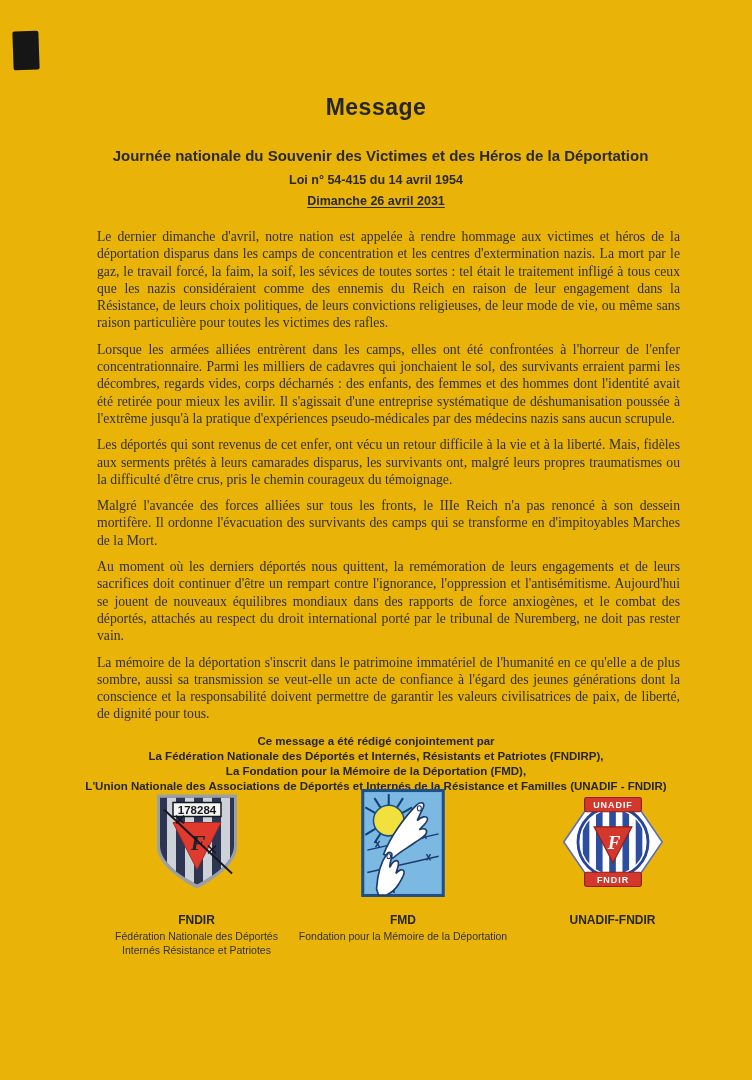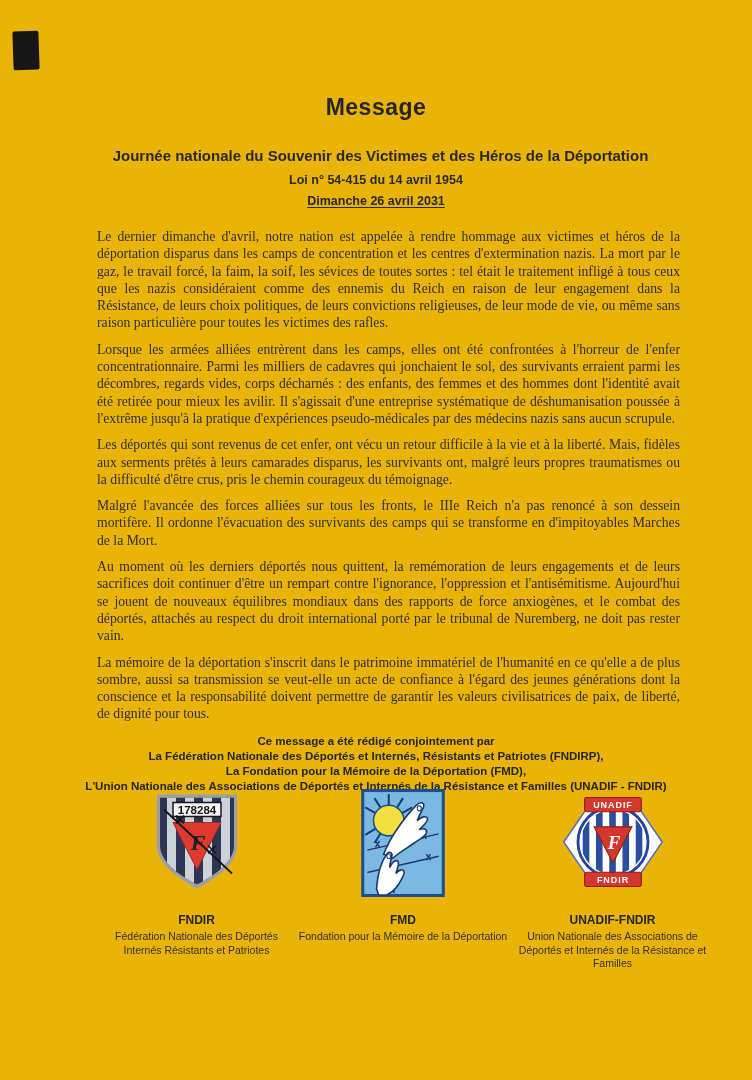--- a/index.html
+++ b/index.html
@@ -82,21 +82,21 @@
           <path d="M21,33 H69 L45,80 Z" fill="#e03a2e" stroke="#a32a20" stroke-width="1"></path>
           <text x="46" y="60" font-size="22" font-weight="bold" font-style="italic" font-family="Liberation Serif, serif" fill="#20242c" text-anchor="middle">F</text>
           <line x1="12" y1="20" x2="80" y2="84" stroke="#14141a" stroke-width="1.8"></line>
           <line x1="24" y1="26" x2="32" y2="34" stroke="#14141a" stroke-width="1.4"></line>
           <line x1="32" y1="26" x2="24" y2="34" stroke="#14141a" stroke-width="1.4"></line>
           <line x1="56" y1="56" x2="64" y2="64" stroke="#14141a" stroke-width="1.4"></line>
           <line x1="64" y1="56" x2="56" y2="64" stroke="#14141a" stroke-width="1.4"></line>
         </svg>
       </div>
       <div class="logo-name">FNDIR</div>
-      <div class="logo-desc">Fédération Nationale des Déportés Internés Résistants et Patriotes</div>
+      <div class="logo-desc">Fédération Nationale des Déportés Internés Résistance et Patriotes</div>
     </div>
 
     <div class="logo-col" id="col-fmd">
       <div class="logo-box">
         <svg width="84" height="108" viewBox="0 0 82 106">
           <rect x="1.5" y="1.5" width="79" height="103" fill="#7cb9e2" stroke="#1c4f8c" stroke-width="3"></rect>
           <g stroke="#123f7a" stroke-width="2">
             <line x1="27" y1="31" x2="27" y2="5"></line>
             <line x1="27" y1="31" x2="41" y2="9"></line>
             <line x1="27" y1="31" x2="50" y2="18"></line>
@@ -152,17 +152,16 @@
           </g>
           <path d="M36,40 H76 L56,78 Z" fill="#d4372c" stroke="#8e1f16" stroke-width="1.2"></path>
           <text x="57" y="63" font-size="20" font-weight="bold" font-style="italic" font-family="Liberation Serif, serif" fill="#ffffff" text-anchor="middle">F</text>
           <rect x="26" y="9" width="60" height="15" rx="2" fill="#d4372c" stroke="#8e1f16" stroke-width="1.2"></rect>
           <text x="56" y="20" font-size="9.5" font-weight="bold" letter-spacing="1" font-family="Liberation Sans, sans-serif" fill="#ffffff" text-anchor="middle">UNADIF</text>
           <rect x="26" y="88" width="60" height="15" rx="2" fill="#d4372c" stroke="#8e1f16" stroke-width="1.2"></rect>
           <text x="56" y="99" font-size="9.5" font-weight="bold" letter-spacing="1" font-family="Liberation Sans, sans-serif" fill="#ffffff" text-anchor="middle">FNDIR</text>
         </svg>
       </div>
       <div class="logo-name">UNADIF-FNDIR</div>
-      <div class="logo-desc">Union Nationale des Associations de Déportés et Internés de la Résistance et Familles</div>
     </div>
 
   </section>
 </div>
 
 </body></html>

